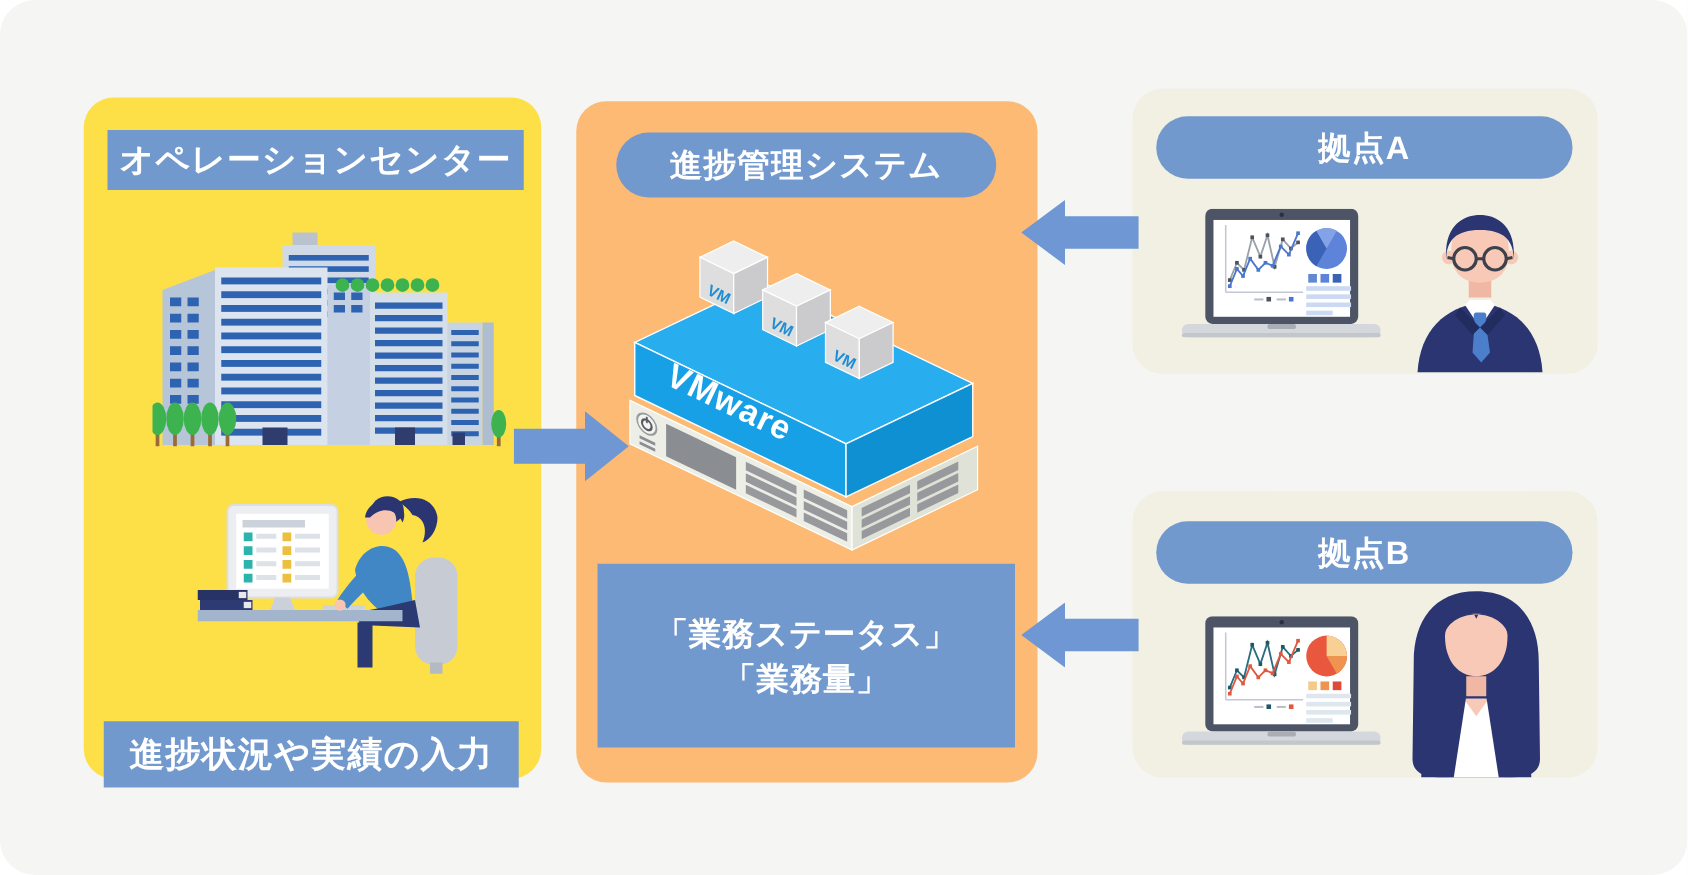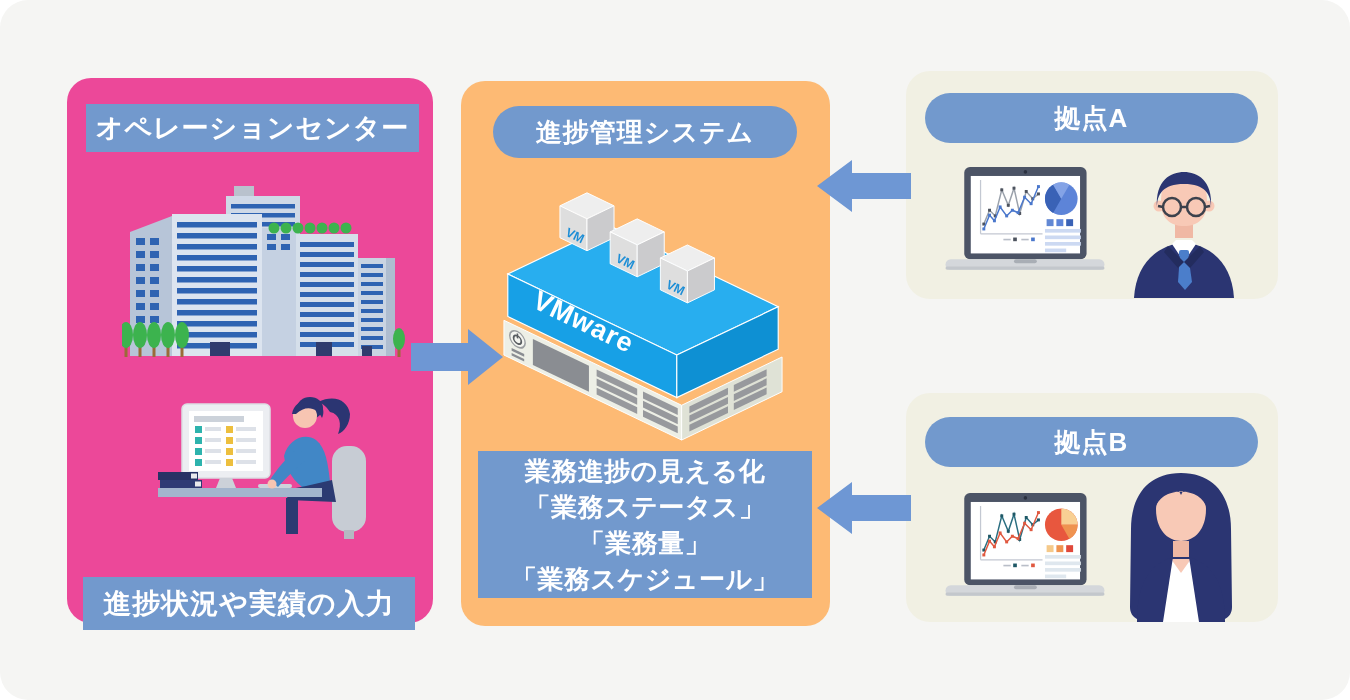--- a/index.html
+++ b/index.html
@@ -1,19 +1,19 @@
 <!DOCTYPE html>
 <html><head>
 <meta charset="utf-8">
 <style>
   html,body{margin:0;padding:0;background:#ffffff;font-family:"Liberation Sans",sans-serif;}
   .stage{position:relative;width:1350px;height:700px;background:#ffffff;overflow:hidden;}
   .card{position:absolute;left:0;top:0;width:1350px;height:700px;background:#f5f5f3;border-radius:28px;}
   .panel{position:absolute;border-radius:24px;}
-  .panel-left{left:67px;top:78px;width:366px;height:545px;background:#ec4899;}
+  .panel-left{left:67px;top:78px;width:366px;height:545px;background:#fde047;}
   .panel-middle{left:461px;top:81px;width:369px;height:545px;background:#fdba74;}
   .panel-site-a{left:906px;top:71px;width:372px;height:228px;background:#f1f0e3;}
   .panel-site-b{left:906px;top:393px;width:372px;height:229px;background:#f1f0e3;}
   .label{position:absolute;background:#7299cd;color:#ffffff;font-weight:bold;
          display:flex;align-items:center;justify-content:center;text-align:center;letter-spacing:1px;}
   .rect-label{font-size:27px;}
   .pill{border-radius:26px;font-size:26px;}
   .note{position:absolute;background:#7299cd;color:#ffffff;font-weight:bold;font-size:26px;
         line-height:36px;text-align:center;display:flex;flex-direction:column;justify-content:center;letter-spacing:0.5px;}
   .abs{position:absolute;}
@@ -238,24 +238,22 @@
         <polygon points="168,73.5 196,87 196,120 168,106.5" fill="#dedede"></polygon>
         <polygon points="196,87 224,73.5 224,106.5 196,120" fill="#cbcbcd"></polygon>
       </g>
       <text transform="translate(69,50) rotate(25.6)" font-size="13" font-weight="bold" fill="#1d8ed6">VM</text>
       <text transform="translate(121,77) rotate(25.6)" font-size="13" font-weight="bold" fill="#1d8ed6">VM</text>
       <text transform="translate(173,104) rotate(25.6)" font-size="13" font-weight="bold" fill="#1d8ed6">VM</text>
       <text transform="translate(34,124) rotate(25.6)" font-size="28" font-weight="bold" fill="#ffffff" letter-spacing="1">VMware</text>
     </svg>
 
     <div class="note" style="left:17px;top:370px;width:334px;height:147px;">
-      <div>業務進捗の見える化</div>
       <div>「業務ステータス」</div>
       <div>「業務量」</div>
-      <div>「業務スケジュール」</div>
     </div>
   </div>
 
   <div class="panel panel-site-a">
     <div class="label pill" style="left:19px;top:22px;width:333px;height:50px;">拠点A</div>
 
     <svg class="abs" style="left:31px;top:96px;" width="176" height="106" viewBox="0 0 215 130">
       <rect x="33" y="0" width="150" height="113" rx="7" fill="#4c5466"></rect>
       <circle cx="108" cy="6" r="2.2" fill="#2b3140"></circle>
       <rect x="41" y="11" width="134" height="95" fill="#ffffff"></rect>

